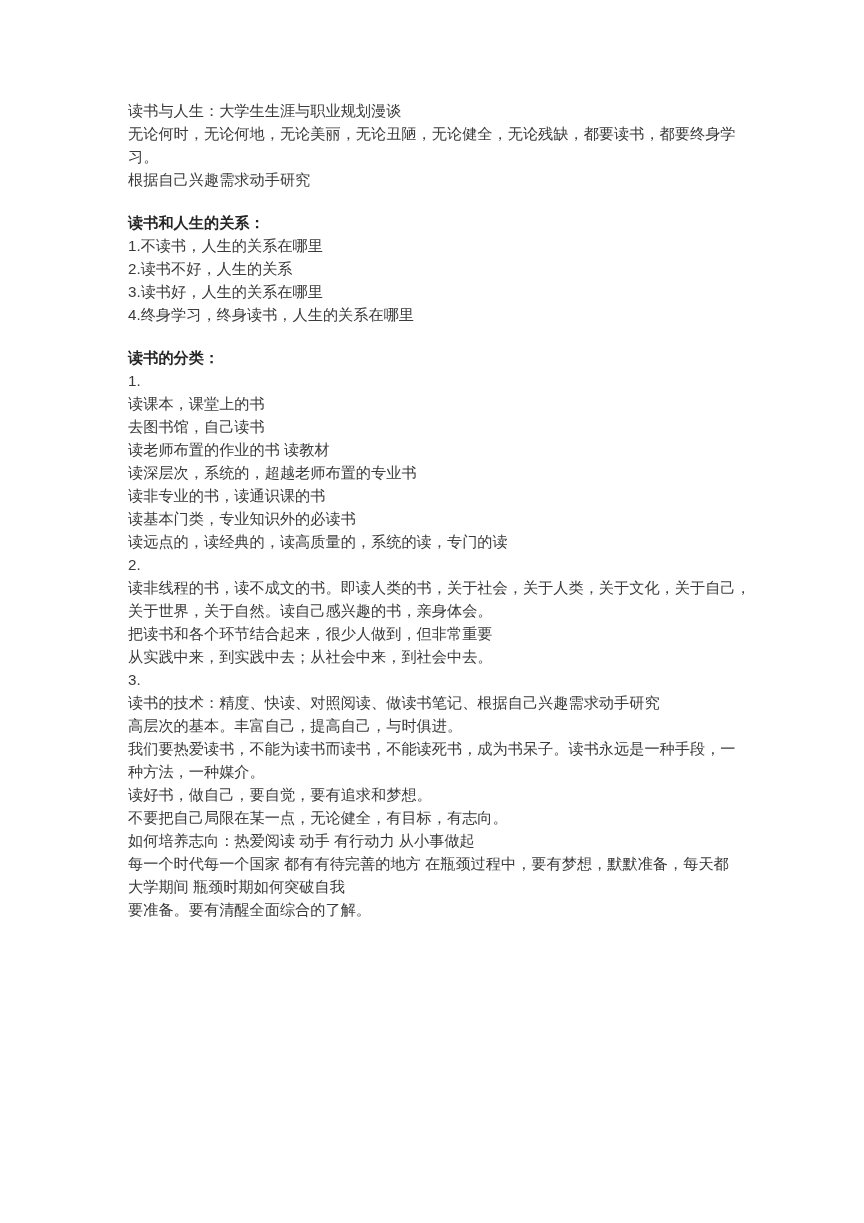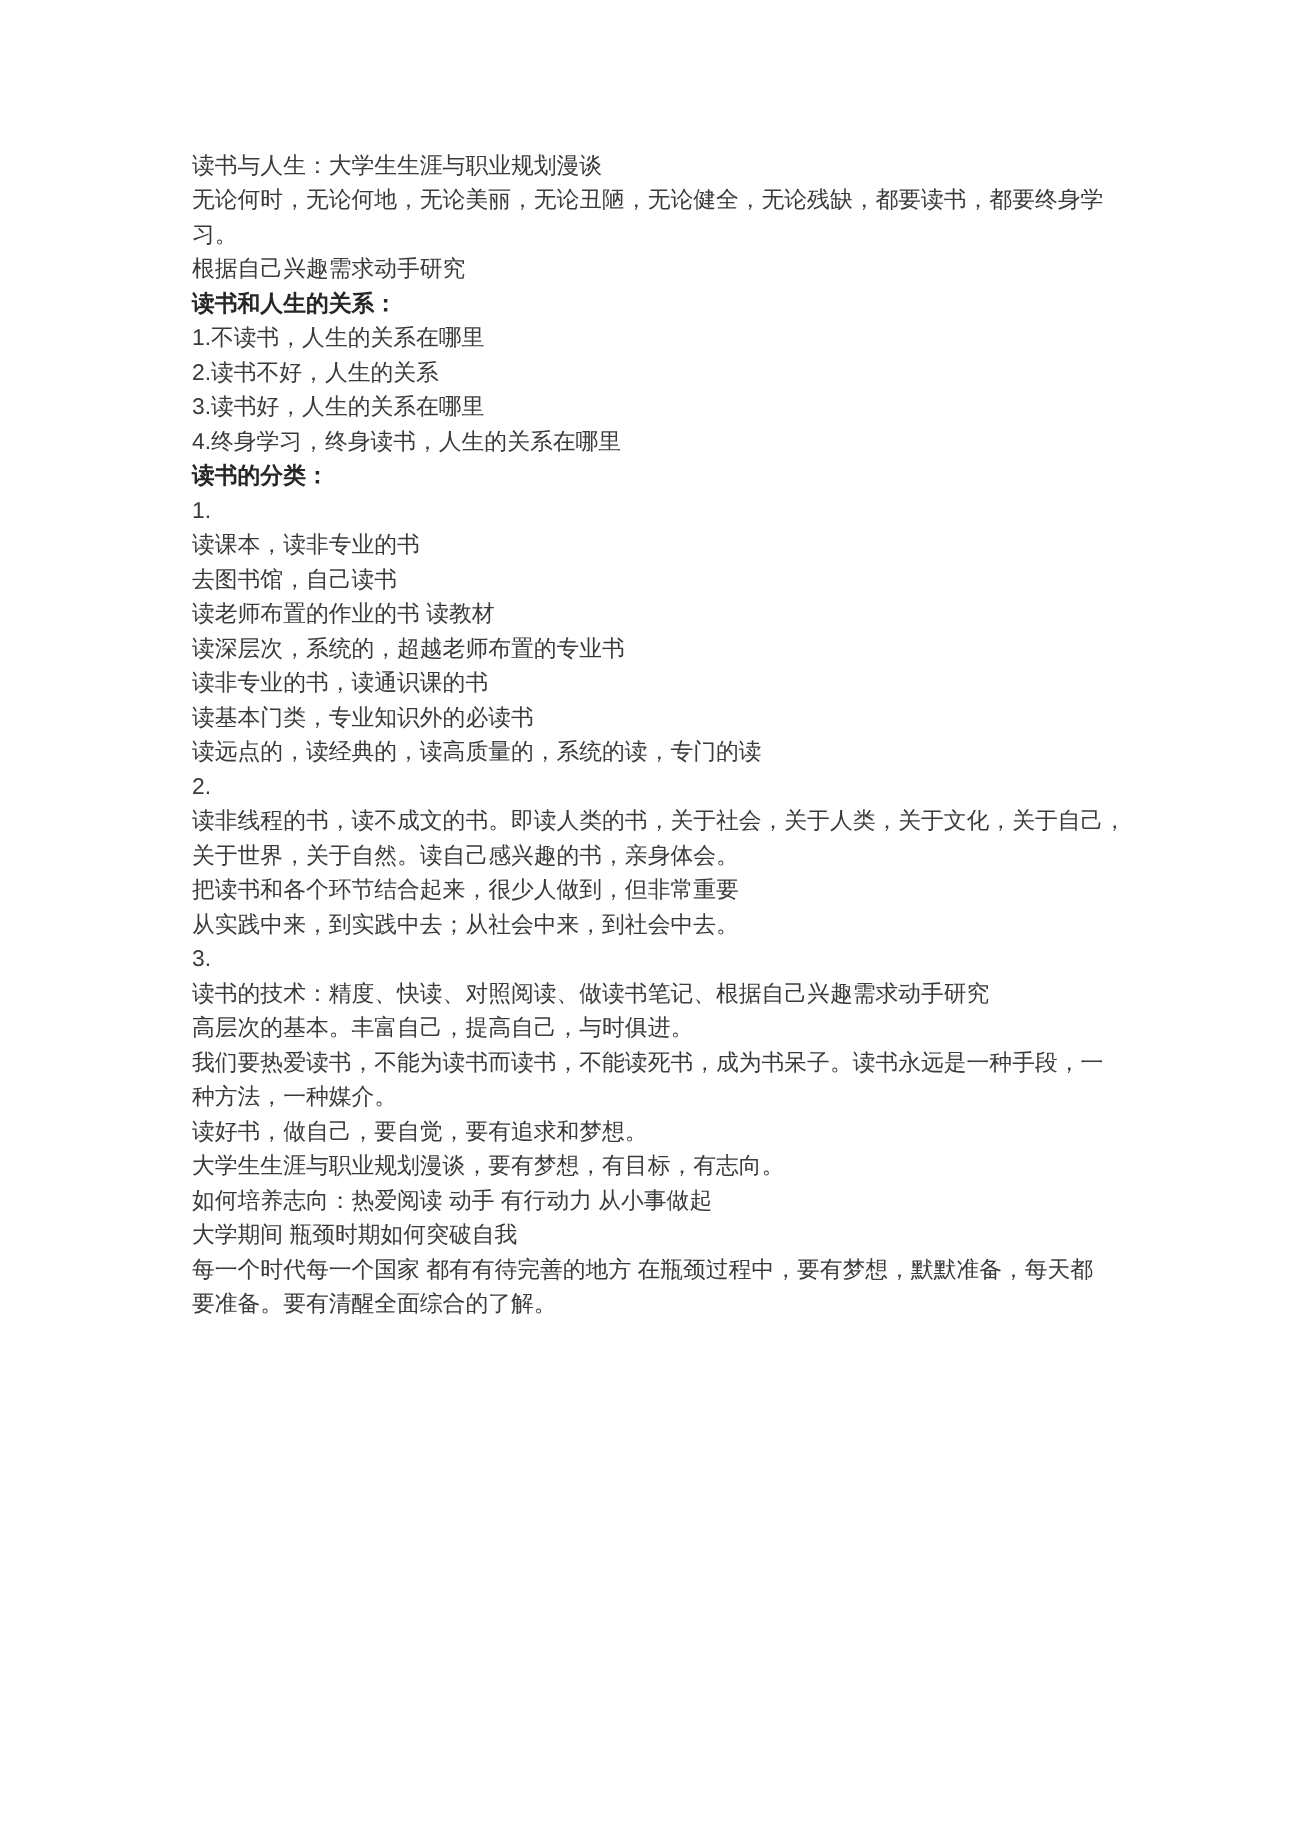--- a/index.html
+++ b/index.html
@@ -24,55 +24,56 @@
   .line {
     font-size: 15.2px;
     line-height: 23px;
     color: #3a3a3a;
     white-space: pre;
     font-weight: 400;
   }
   .line.bold {
     font-weight: 700;
     color: #262626;
+    margin-top: 20px;
   }
 </style>
 </head>
 <body>
 
 <div class="page">
   <div class="content">
       <div class="line">读书与人生：大学生生涯与职业规划漫谈</div>
       <div class="line">无论何时，无论何地，无论美丽，无论丑陋，无论健全，无论残缺，都要读书，都要终身学</div>
       <div class="line">习。</div>
       <div class="line">根据自己兴趣需求动手研究</div>
       <div class="line bold">读书和人生的关系：</div>
       <div class="line">1.不读书，人生的关系在哪里</div>
       <div class="line">2.读书不好，人生的关系</div>
       <div class="line">3.读书好，人生的关系在哪里</div>
       <div class="line">4.终身学习，终身读书，人生的关系在哪里</div>
       <div class="line bold">读书的分类：</div>
       <div class="line">1.</div>
-      <div class="line">读课本，读非专业的书</div>
+      <div class="line">读课本，课堂上的书</div>
       <div class="line">去图书馆，自己读书</div>
       <div class="line">读老师布置的作业的书 读教材</div>
       <div class="line">读深层次，系统的，超越老师布置的专业书</div>
       <div class="line">读非专业的书，读通识课的书</div>
       <div class="line">读基本门类，专业知识外的必读书</div>
       <div class="line">读远点的，读经典的，读高质量的，系统的读，专门的读</div>
       <div class="line">2.</div>
       <div class="line">读非线程的书，读不成文的书。即读人类的书，关于社会，关于人类，关于文化，关于自己，</div>
       <div class="line">关于世界，关于自然。读自己感兴趣的书，亲身体会。</div>
       <div class="line">把读书和各个环节结合起来，很少人做到，但非常重要</div>
       <div class="line">从实践中来，到实践中去；从社会中来，到社会中去。</div>
       <div class="line">3.</div>
       <div class="line">读书的技术：精度、快读、对照阅读、做读书笔记、根据自己兴趣需求动手研究</div>
       <div class="line">高层次的基本。丰富自己，提高自己，与时俱进。</div>
       <div class="line">我们要热爱读书，不能为读书而读书，不能读死书，成为书呆子。读书永远是一种手段，一</div>
       <div class="line">种方法，一种媒介。</div>
       <div class="line">读好书，做自己，要自觉，要有追求和梦想。</div>
-      <div class="line">大学生生涯与职业规划漫谈，要有梦想，有目标，有志向。</div>
+      <div class="line">不要把自己局限在某一点，无论健全，有目标，有志向。</div>
       <div class="line">如何培养志向：热爱阅读 动手 有行动力 从小事做起</div>
+      <div class="line">每一个时代每一个国家 都有有待完善的地方 在瓶颈过程中，要有梦想，默默准备，每天都</div>
       <div class="line">大学期间 瓶颈时期如何突破自我</div>
-      <div class="line">每一个时代每一个国家 都有有待完善的地方 在瓶颈过程中，要有梦想，默默准备，每天都</div>
       <div class="line">要准备。要有清醒全面综合的了解。</div>
     </div>
 </div>
 
 </body></html>

